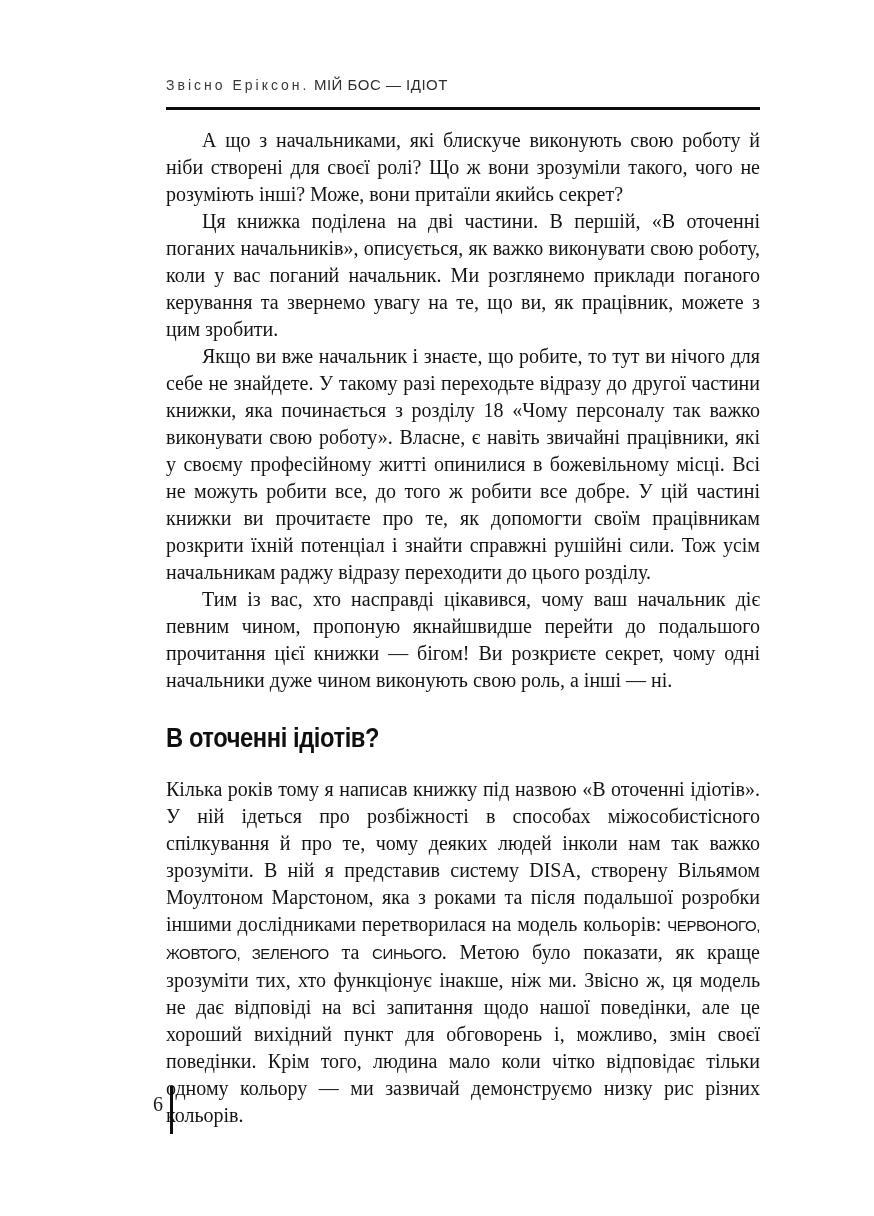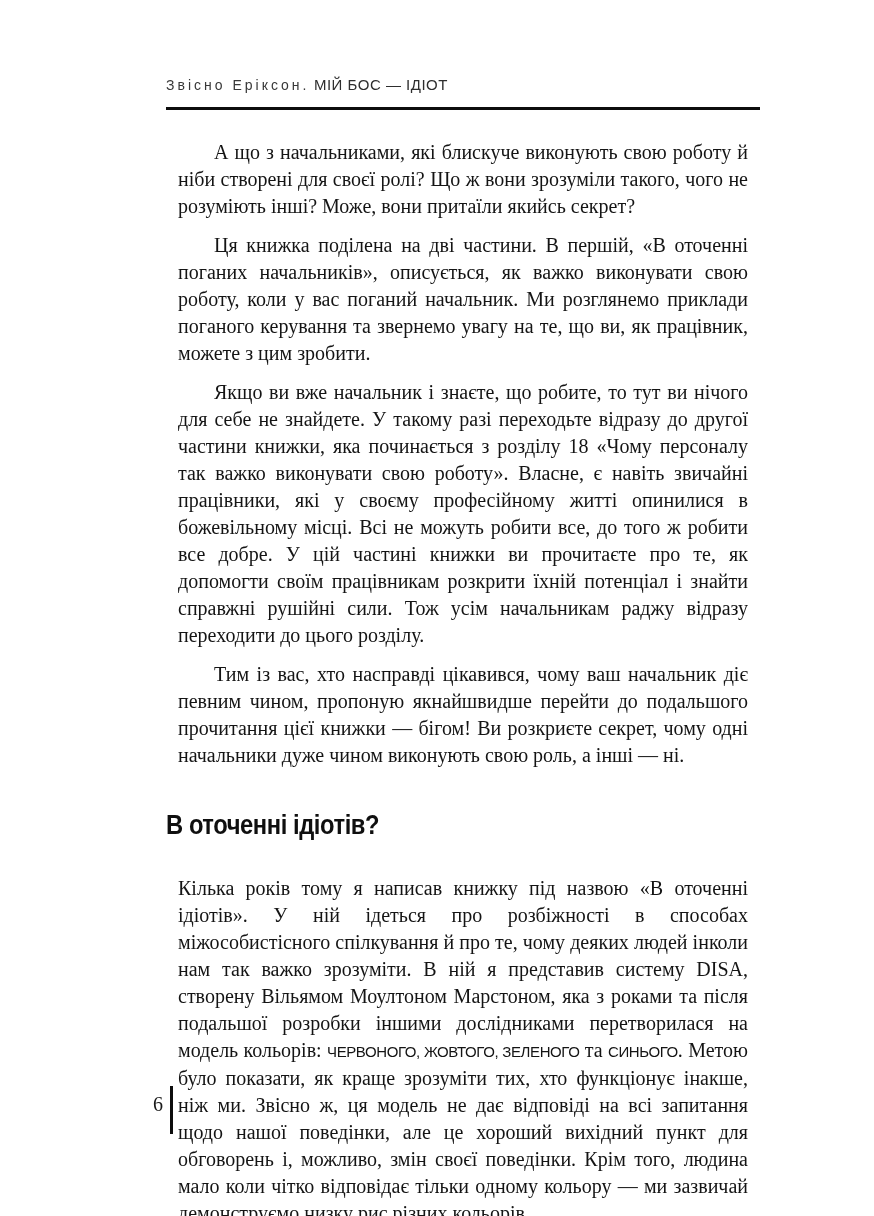--- a/index.html
+++ b/index.html
@@ -49,21 +49,21 @@
     left: 166px;
     top: 127px;
     width: 594px;
     font-family: "Liberation Serif", serif;
     font-size: 20px;
     line-height: 27px;
     color: #141414;
     text-align: justify;
   }
   .text-column p {
-    margin: 12px;
+    margin: 0;
   }
   .text-column p.indent {
     text-indent: 36px;
   }
   .caps-word {
     font-family: "Liberation Sans", sans-serif;
     font-size: 15px;
     letter-spacing: -0.4px;
     color: #141414;
   }

